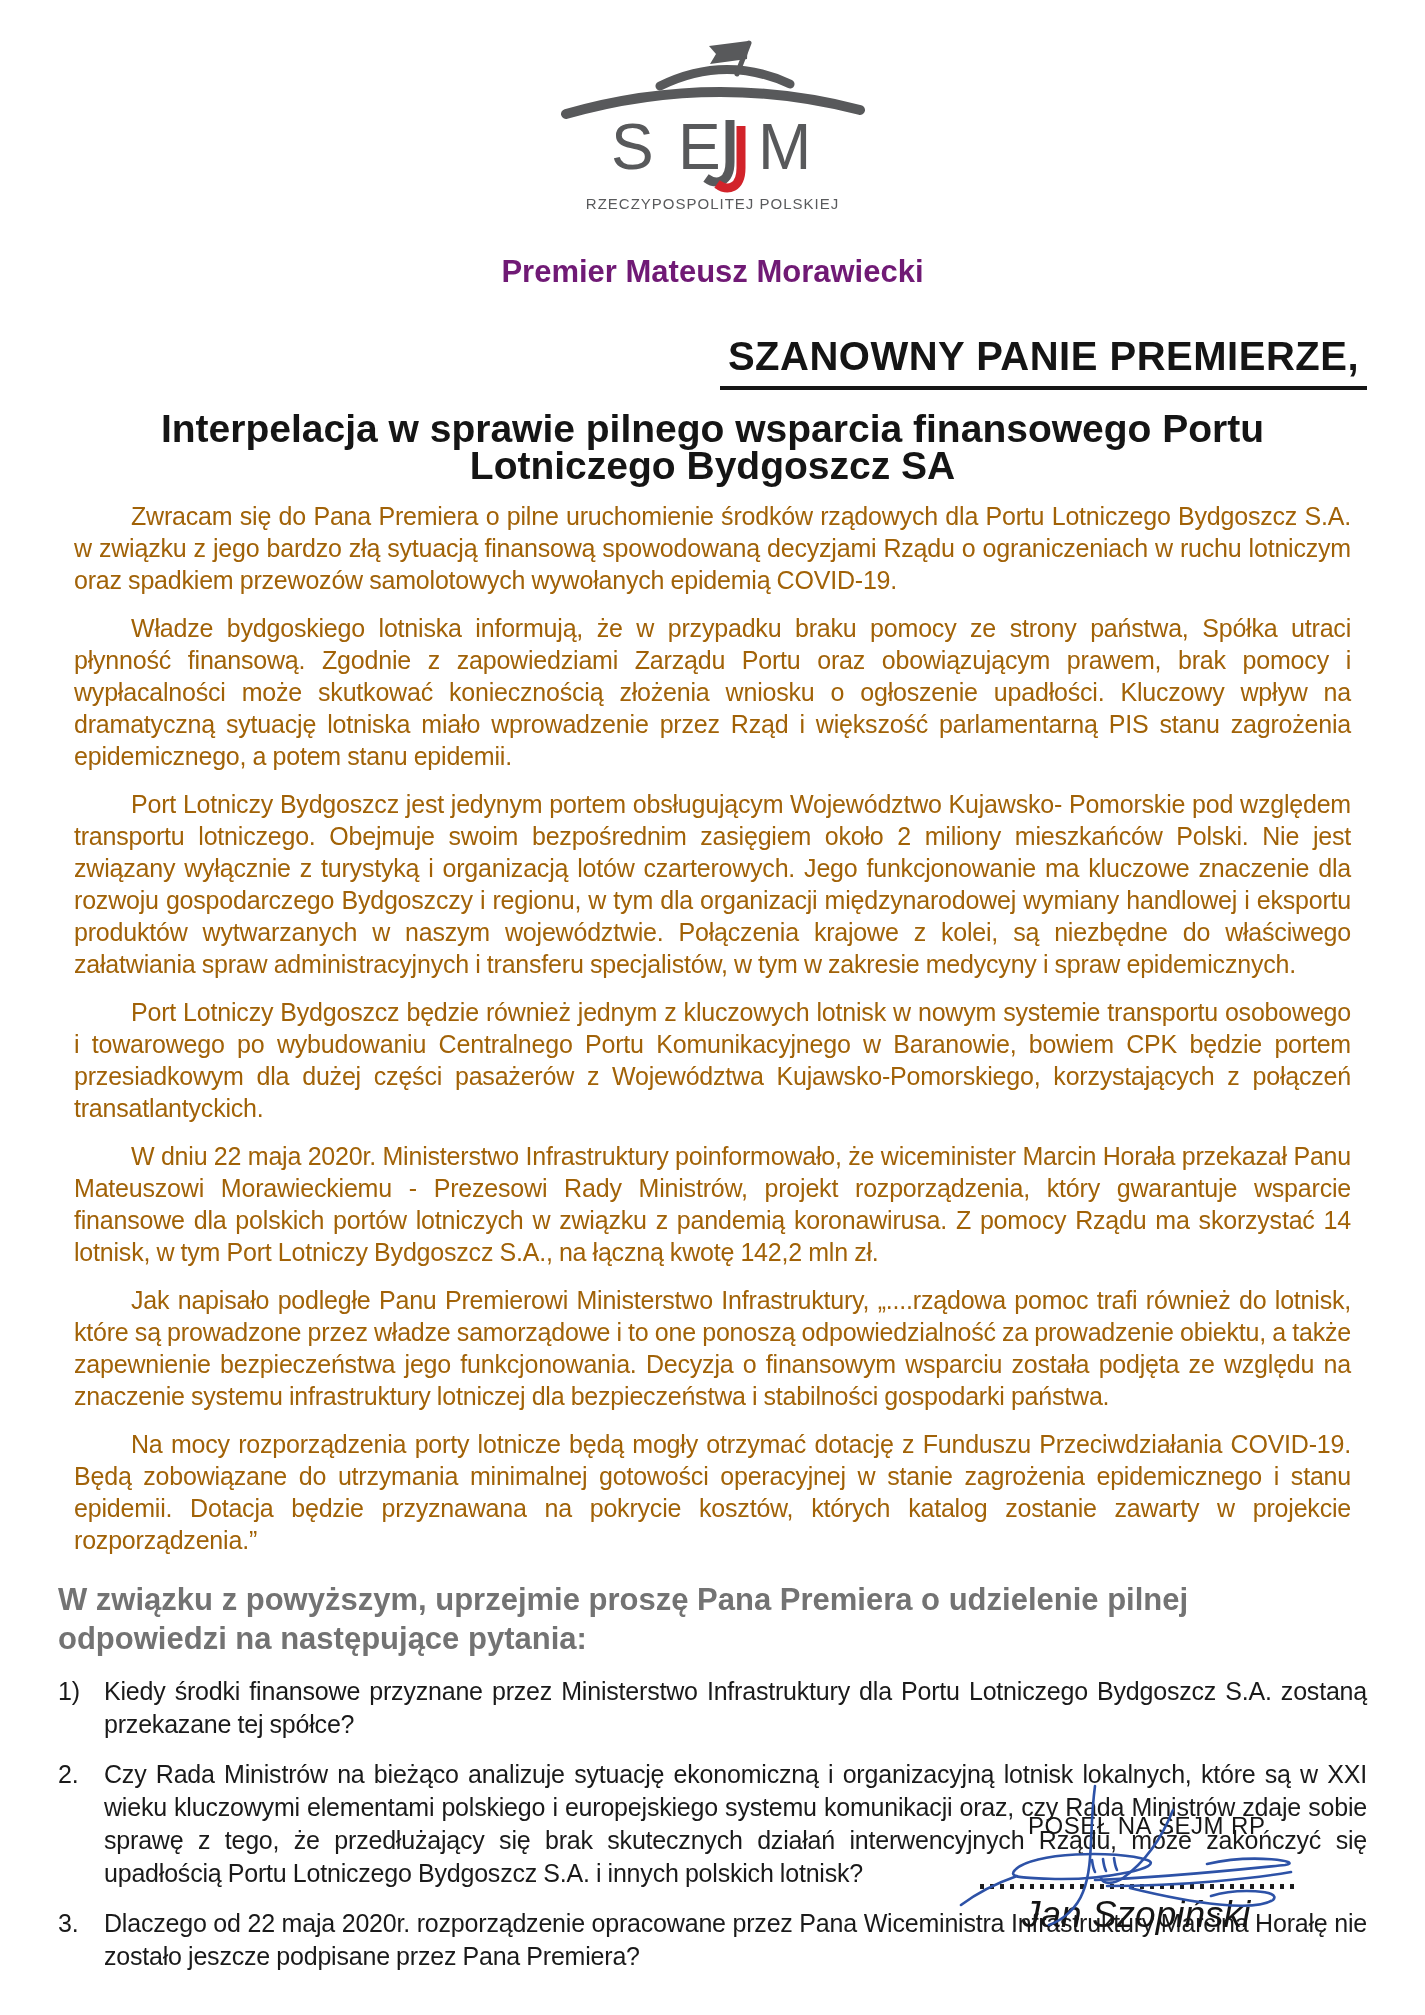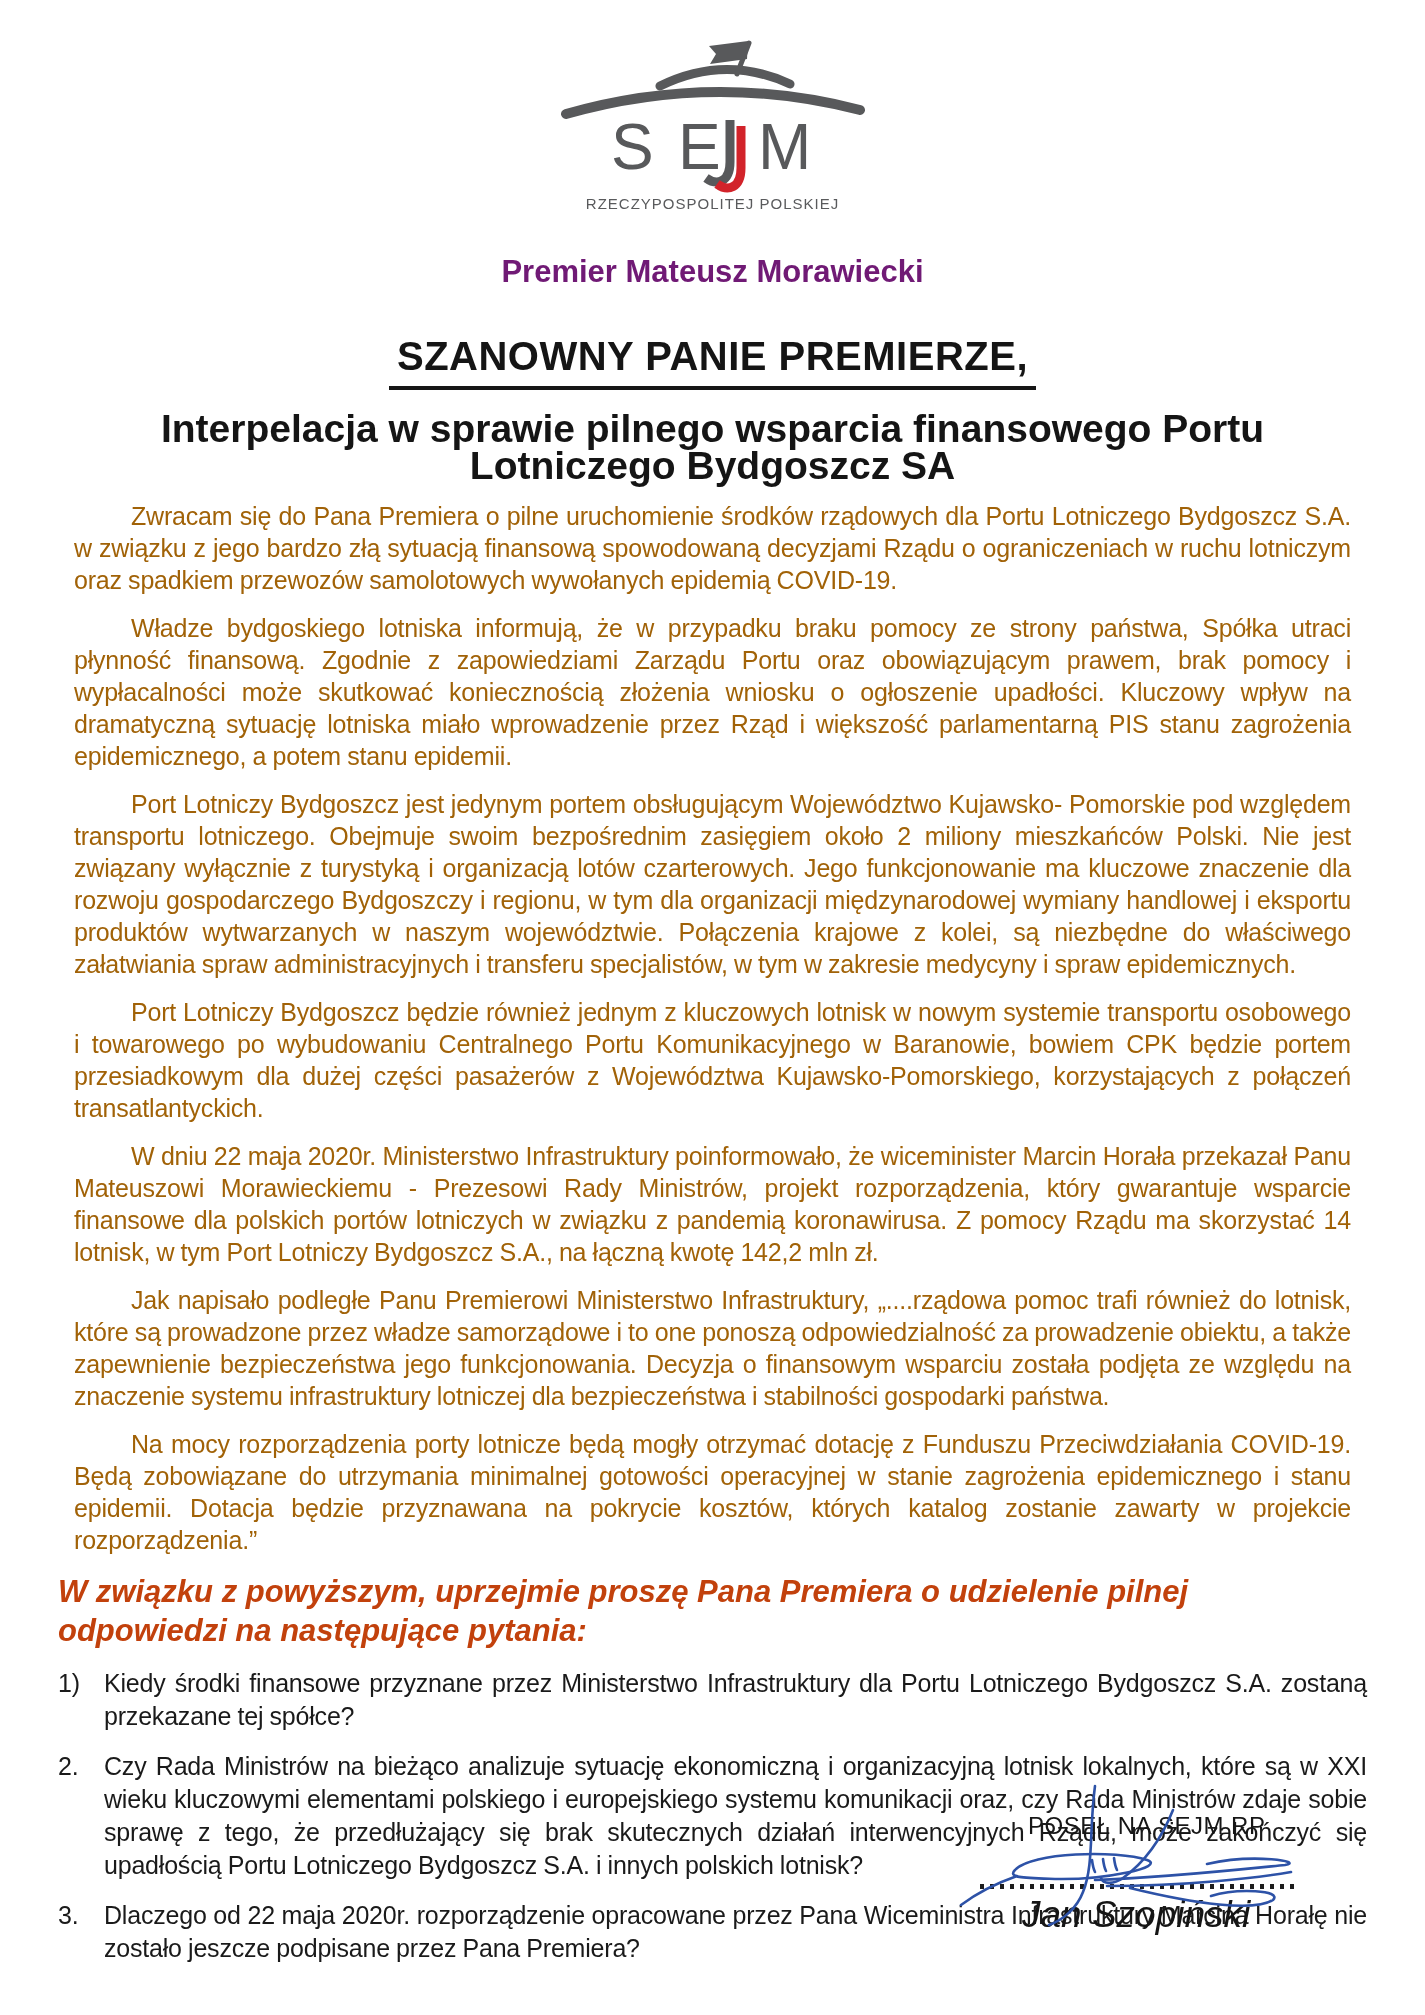--- a/index.html
+++ b/index.html
@@ -26,21 +26,21 @@
   }
 
   
   .recipient { text-align: center; margin-top: 42px; }
   .recipient-title {
     font-size: 30px; font-weight: 300; letter-spacing: 3.5px; color: #2b2b2b;
   }
   .recipient-name { font-size: 31px; font-weight: 700; margin-top: 4px; color: #701a75; }
 
   
-  .salutation-wrap { text-align: center; margin-top: 44px; }
+  .salutation-wrap { text-align: right; margin-top: 44px; }
   .salutation {
     display: inline-block;
     font-size: 40px; font-weight: 700; letter-spacing: 0.5px; color: #151515;
     border-bottom: 4px solid #161616;
     padding: 0 8px 7px 8px;
   }
 
   
   .subject { text-align: center; margin-top: 20px; font-size: 39px; font-weight: 700; line-height: 37px; color:#151515; }
 
@@ -51,21 +51,21 @@
     text-indent: 57px;
     text-align: justify;
     font-size: 25px;
     line-height: 32px;
     letter-spacing: -0.2px;
     word-spacing: -0.5px;
     color: #a16207;
   }
 
   
-  .intro { margin-top: 16px; font-size: 31px; font-weight: 700; font-style: italic; line-height: 39px; color:#c2410c; }
+  .intro { margin-top: 24px; font-size: 31px; font-weight: 700; line-height: 39px; color:#737373; }
 
   
   .questions { margin-top: 8px; }
   .q { display: flex; margin-top: 17px; font-size: 25px; line-height: 33px; letter-spacing: -0.2px; }
   .q-num { flex: 0 0 46px; }
   .q-text { flex: 1; text-align: justify; word-spacing: -0.5px; }
 
   
   .sig-block { position: absolute; left: 980px; top: 1812px; width: 320px; }
   .sig-role { font-size: 24px; letter-spacing: 0.5px; color: #161616; margin-left: 48px; white-space: nowrap; }

